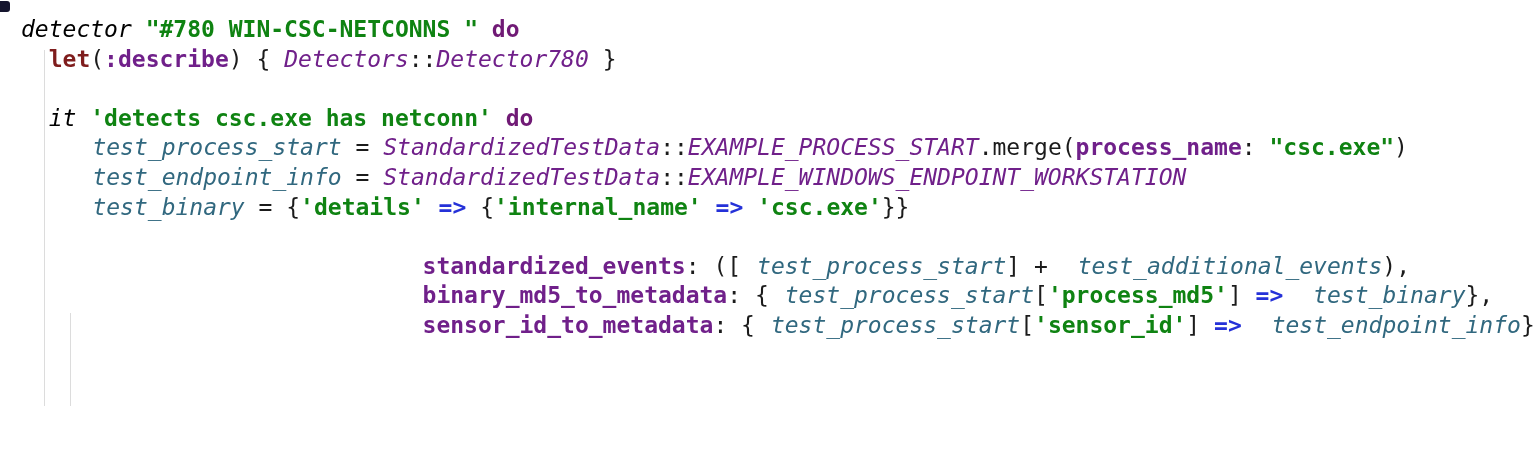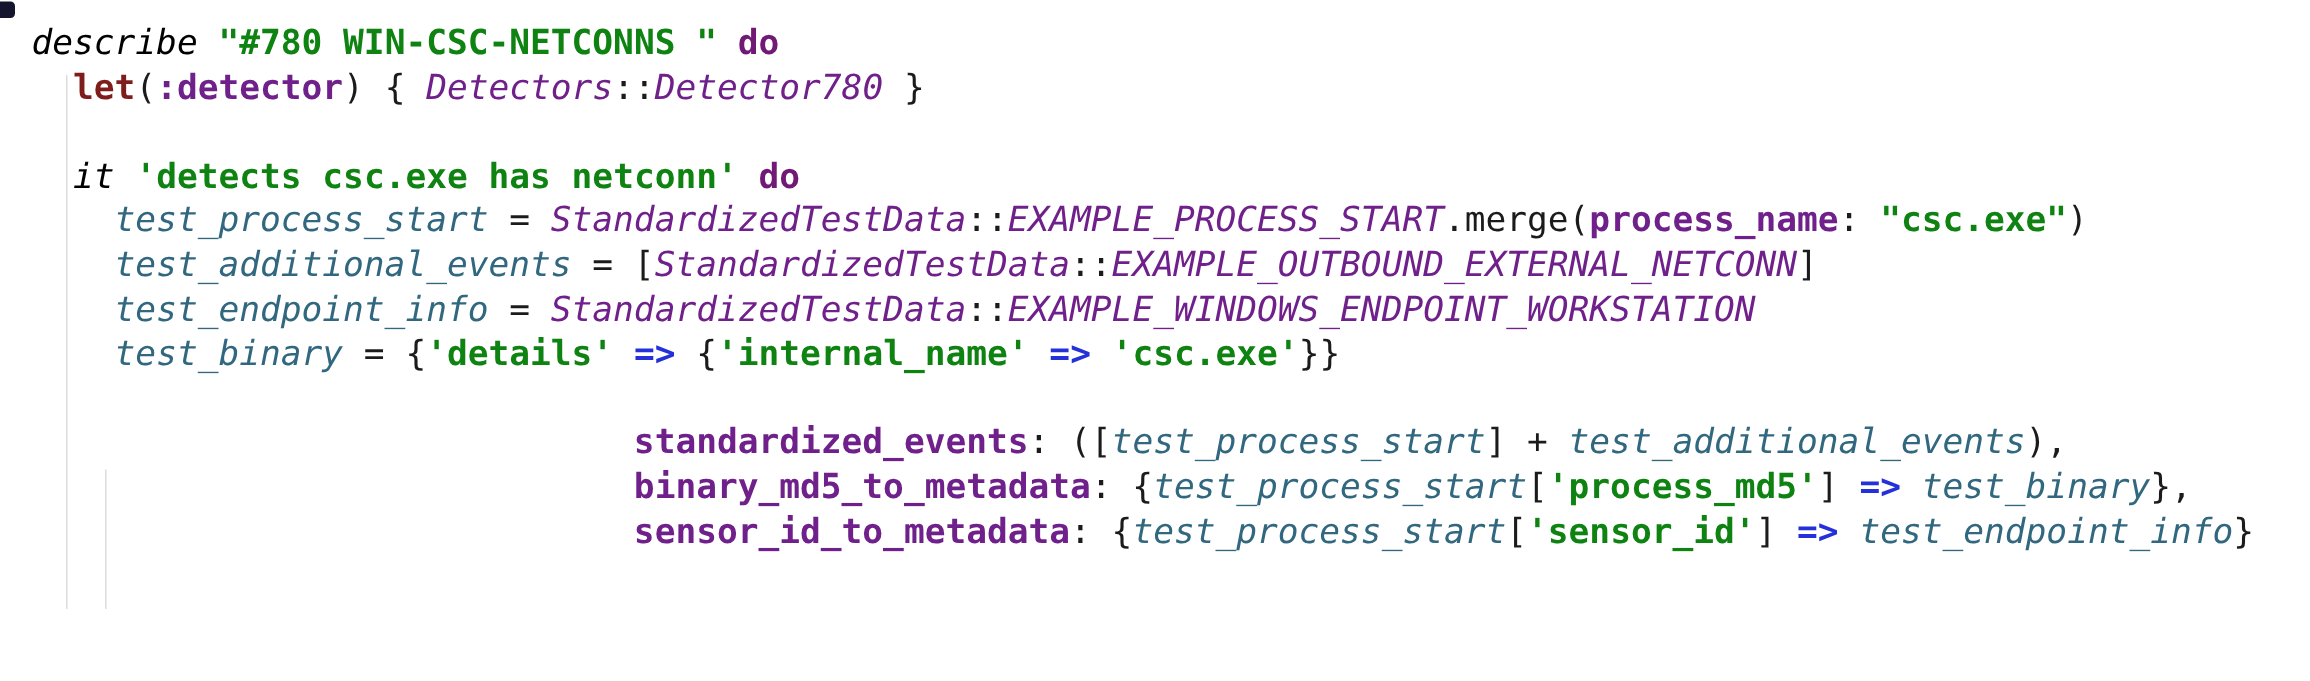--- a/index.html
+++ b/index.html
@@ -18,21 +18,21 @@
     height:29.6px;
     letter-spacing:0;
   }
   
   .tk-pl{color:#1b1b1b;}
   .tk-kw{color:#701a75;font-weight:bold;}
   .tk-def{color:#000000;font-style:italic;}
   .tk-str{color:#0f8312;font-weight:bold;}
   .tk-co{color:#70208a;font-weight:normal;font-style:italic;}
   .tk-sy{color:#70208a;font-weight:bold;}
-  .tk-va{color:#31687f;font-style:italic;}
+  .tk-va{color:#31687f;font-style:italic;margin-left:16px;}
   .tk-ro{color:#2531d8;font-weight:bold;font-style:italic;}
   .tk-me{color:#7f1d1d;font-weight:bold;}
   
   .indent-guide{
     position:absolute;width:1px;background:#dcdcdc;
   }
   #guide-1{left:44px;top:50px;height:356px;}
   #guide-2{left:70px;top:313px;height:93px;}
   
   .corner-artifact{
@@ -42,26 +42,25 @@
 </style>
 </head>
 <body>
 
 <div class="corner-artifact"></div>
 
 <div class="code-editor">
   <div id="guide-1" class="indent-guide"></div>
   <div id="guide-2" class="indent-guide"></div>
   <div id="code-lines">
-      <div class="line"><span class="tk-def">describe</span><span class="tk-pl"> </span><span class="tk-str">"#780 WIN-CSC-NETCONNS "</span><span class="tk-pl"> </span><span class="tk-kw">do</span></div>
-      <div class="line"><span class="tk-pl">  </span><span class="tk-me">let</span><span class="tk-pl">(</span><span class="tk-sy">:detector</span><span class="tk-pl">) { </span><span class="tk-co">Detectors</span><span class="tk-pl">::</span><span class="tk-co">Detector780</span><span class="tk-pl"> }</span></div>
+      <div class="line"><span class="tk-def">detector</span><span class="tk-pl"> </span><span class="tk-str">"#780 WIN-CSC-NETCONNS "</span><span class="tk-pl"> </span><span class="tk-kw">do</span></div>
+      <div class="line"><span class="tk-pl">  </span><span class="tk-me">let</span><span class="tk-pl">(</span><span class="tk-sy">:describe</span><span class="tk-pl">) { </span><span class="tk-co">Detectors</span><span class="tk-pl">::</span><span class="tk-co">Detector780</span><span class="tk-pl"> }</span></div>
       <div class="line"></div>
       <div class="line"><span class="tk-pl">  </span><span class="tk-def">it</span><span class="tk-pl"> </span><span class="tk-str">'detects csc.exe has netconn'</span><span class="tk-pl"> </span><span class="tk-kw">do</span></div>
       <div class="line"><span class="tk-pl">    </span><span class="tk-va">test_process_start</span><span class="tk-pl"> = </span><span class="tk-co">StandardizedTestData</span><span class="tk-pl">::</span><span class="tk-co">EXAMPLE_PROCESS_START</span><span class="tk-pl">.merge(</span><span class="tk-sy">process_name</span><span class="tk-pl">: </span><span class="tk-str">"csc.exe"</span><span class="tk-pl">)</span></div>
-      <div class="line"><span class="tk-pl">    </span><span class="tk-va">test_additional_events</span><span class="tk-pl"> = [</span><span class="tk-co">StandardizedTestData</span><span class="tk-pl">::</span><span class="tk-co">EXAMPLE_OUTBOUND_EXTERNAL_NETCONN</span><span class="tk-pl">]</span></div>
       <div class="line"><span class="tk-pl">    </span><span class="tk-va">test_endpoint_info</span><span class="tk-pl"> = </span><span class="tk-co">StandardizedTestData</span><span class="tk-pl">::</span><span class="tk-co">EXAMPLE_WINDOWS_ENDPOINT_WORKSTATION</span></div>
       <div class="line"><span class="tk-pl">    </span><span class="tk-va">test_binary</span><span class="tk-pl"> = {</span><span class="tk-str">'details'</span><span class="tk-pl"> </span><span class="tk-ro">=&gt;</span><span class="tk-pl"> {</span><span class="tk-str">'internal_name'</span><span class="tk-pl"> </span><span class="tk-ro">=&gt;</span><span class="tk-pl"> </span><span class="tk-str">'csc.exe'</span><span class="tk-pl">}}</span></div>
       <div class="line"></div>
       <div class="line"><span class="tk-pl">                             </span><span class="tk-sy">standardized_events</span><span class="tk-pl">: ([</span><span class="tk-va">test_process_start</span><span class="tk-pl">] + </span><span class="tk-va">test_additional_events</span><span class="tk-pl">),</span></div>
       <div class="line"><span class="tk-pl">                             </span><span class="tk-sy">binary_md5_to_metadata</span><span class="tk-pl">: {</span><span class="tk-va">test_process_start</span><span class="tk-pl">[</span><span class="tk-str">'process_md5'</span><span class="tk-pl">] </span><span class="tk-ro">=&gt;</span><span class="tk-pl"> </span><span class="tk-va">test_binary</span><span class="tk-pl">},</span></div>
       <div class="line"><span class="tk-pl">                             </span><span class="tk-sy">sensor_id_to_metadata</span><span class="tk-pl">: {</span><span class="tk-va">test_process_start</span><span class="tk-pl">[</span><span class="tk-str">'sensor_id'</span><span class="tk-pl">] </span><span class="tk-ro">=&gt;</span><span class="tk-pl"> </span><span class="tk-va">test_endpoint_info</span><span class="tk-pl">}</span></div>
     </div>
 </div>
 
 </body></html>

